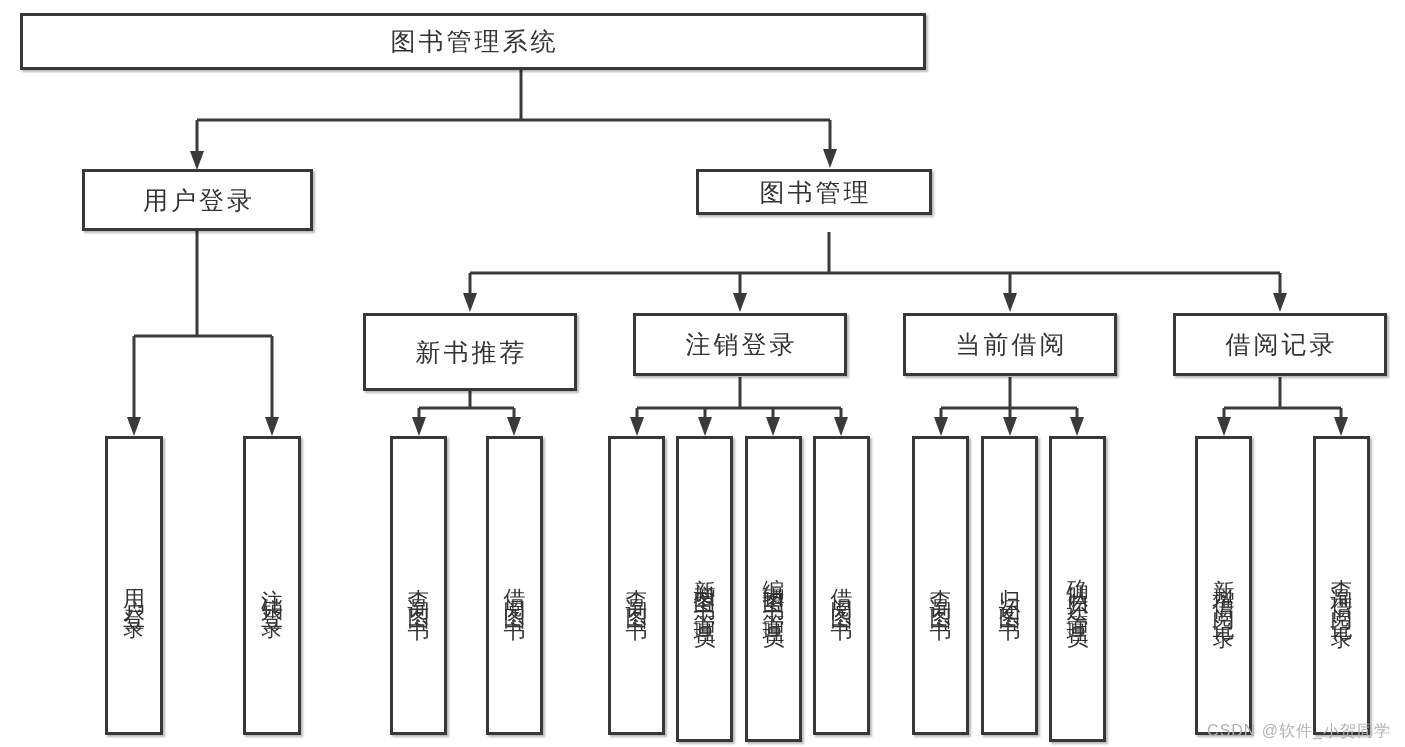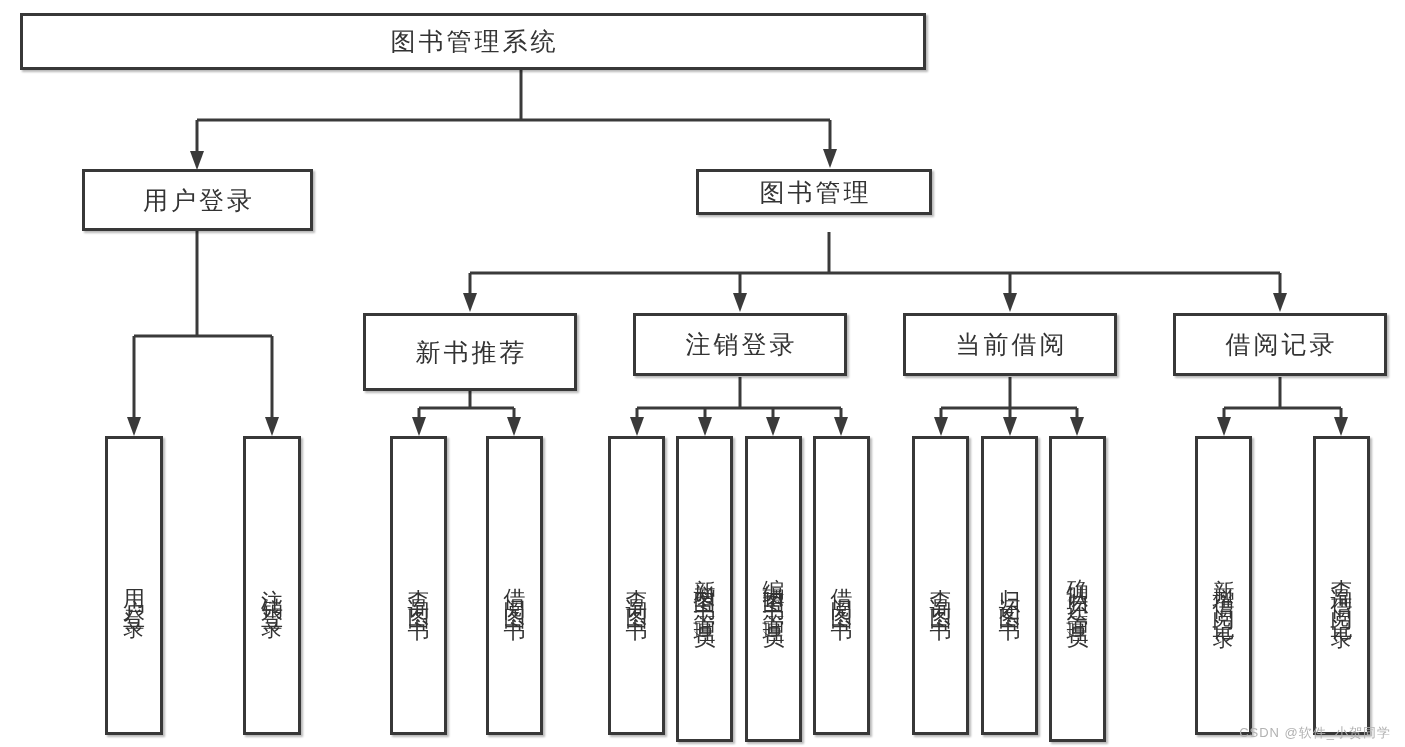--- a/index.html
+++ b/index.html
@@ -38,21 +38,21 @@
     white-space:nowrap;
   }
   .node.v.admin .lbl {
     letter-spacing:7px;
     margin-bottom:-7px;
   }
   .watermark {
     position:absolute;
     right:14px;
     bottom:5px;
-    font-size:13px;
+    font-size:16px;
     letter-spacing:1px;
     color:#b2b2b2;
     z-index:5;
     white-space:nowrap;
   }
 </style>
 </head>
 <body>
 
 <svg class="wires" width="1405" height="747">

